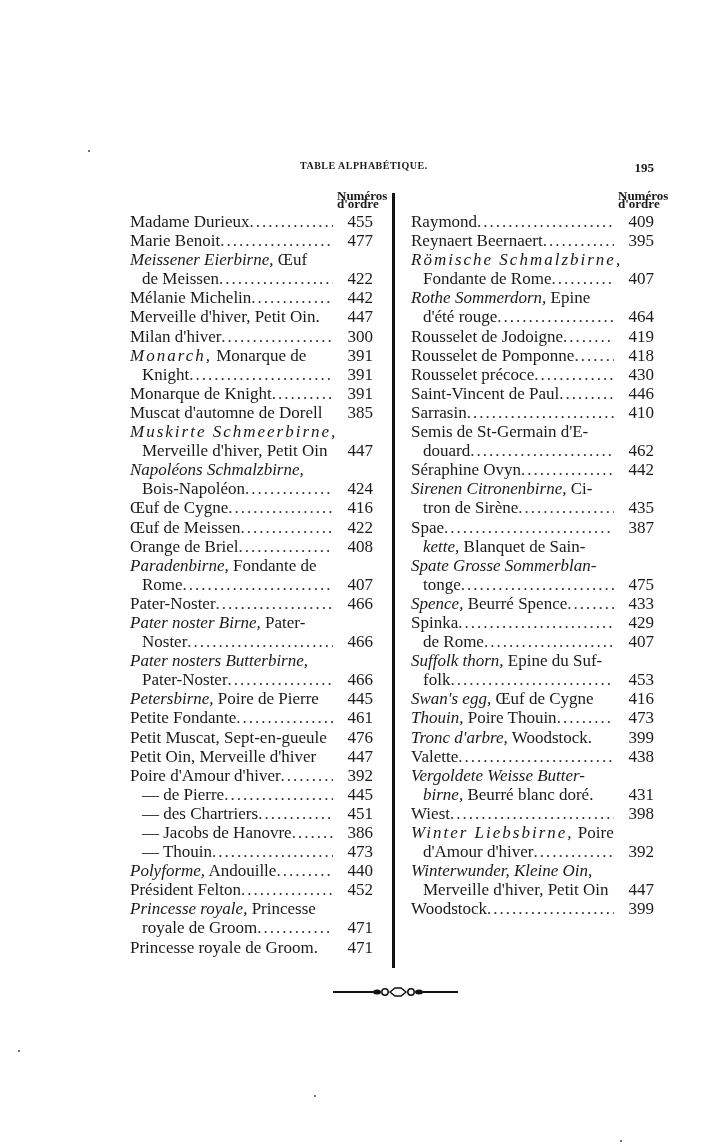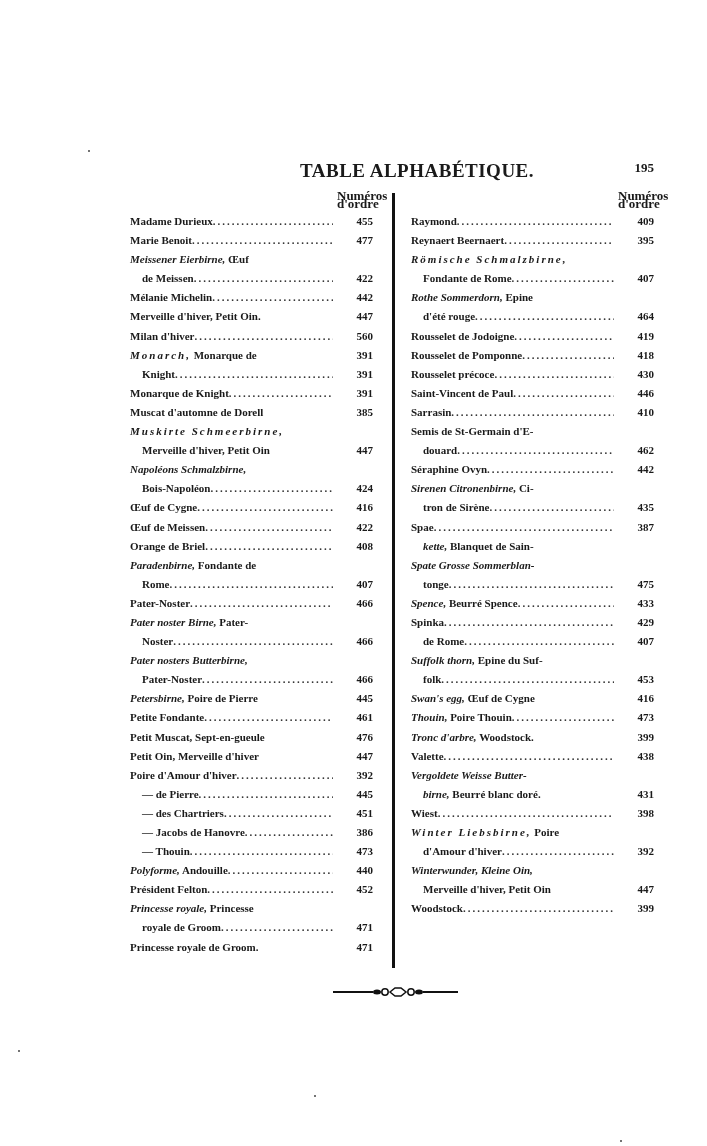--- a/index.html
+++ b/index.html
@@ -4,39 +4,39 @@
 <style>
   html, body { margin: 0; padding: 0; }
   body {
     width: 707px; height: 1146px; background: #ffffff; position: relative; overflow: hidden;
     font-family: "DejaVu Serif", "Liberation Serif", serif; color: #1a1a1a;
   }
   .header {
     position: absolute; top: 160px; left: 130px; width: 524px; height: 22px;
   }
   .header-title {
-    position: absolute; left: 170px; top: 0; font-size: 19px; letter-spacing: 0.5px; font-weight: bold;
+    position: absolute; left: 170px; top: 0; font-size: 10px; letter-spacing: 0.5px; font-weight: bold;
     font-family: "Liberation Serif", serif;
   }
   .header-page {
     position: absolute; right: 0; top: 0; font-size: 13px; font-weight: bold; font-family: "Liberation Serif", serif;
   }
   .col {
     position: absolute; top: 192px;
   }
   .col-left { left: 130px; width: 243px; }
   .col-right { left: 411px; width: 243px; }
   .colhead {
     height: 20px; position: relative;
   }
   .colhead span {
     position: absolute; right: 0; top: 0; font-size: 13px; line-height: 8px; text-align: center; width: 36px;
     font-weight: bold; font-family: "Liberation Serif", serif;
   }
-  .entry { position: relative; font-size: 11px; line-height: 19.1px; font-family: "Liberation Serif", serif; font-weight: bold; }
+  .entry { position: relative; font-size: 17px; line-height: 19.1px; font-family: "Liberation Serif", serif; }
   .line { display: flex; align-items: baseline; white-space: nowrap; }
   .line.indent { padding-left: 12px; justify-content: space-between; }
   .line .txt { flex: 0 0 auto; }
   .line .dots { flex: 1 1 auto; overflow: hidden; letter-spacing: 2px; color: #333; }
   .line .num { flex: 0 0 36px; text-align: right; padding-left: 4px; }
   .it { font-style: italic; }
   .spaced { letter-spacing: 2px; }
   .divider {
     position: absolute; left: 392px; top: 193px; width: 3px; height: 775px; background: #111;
   }
@@ -95,21 +95,21 @@
         <div class="line">
           <span class="txt"><span>Merveille d'hiver, Petit Oin.</span></span>
           <span class="dots"></span>
           <span class="num">447</span>
         </div>
       </div>
       <div class="entry">
         <div class="line">
           <span class="txt"><span>Milan d'hiver</span></span>
           <span class="dots"> ............................................................</span>
-          <span class="num">560</span>
+          <span class="num">300</span>
         </div>
       </div>
       <div class="entry">
         <div class="line">
           <span class="txt"><span class="it spaced">Monarch,</span><span> Monarque de</span></span>
           <span class="dots"></span>
           <span class="num">391</span>
         </div>
         <div class="line indent">
           <span class="txt"><span>Knight</span></span>

